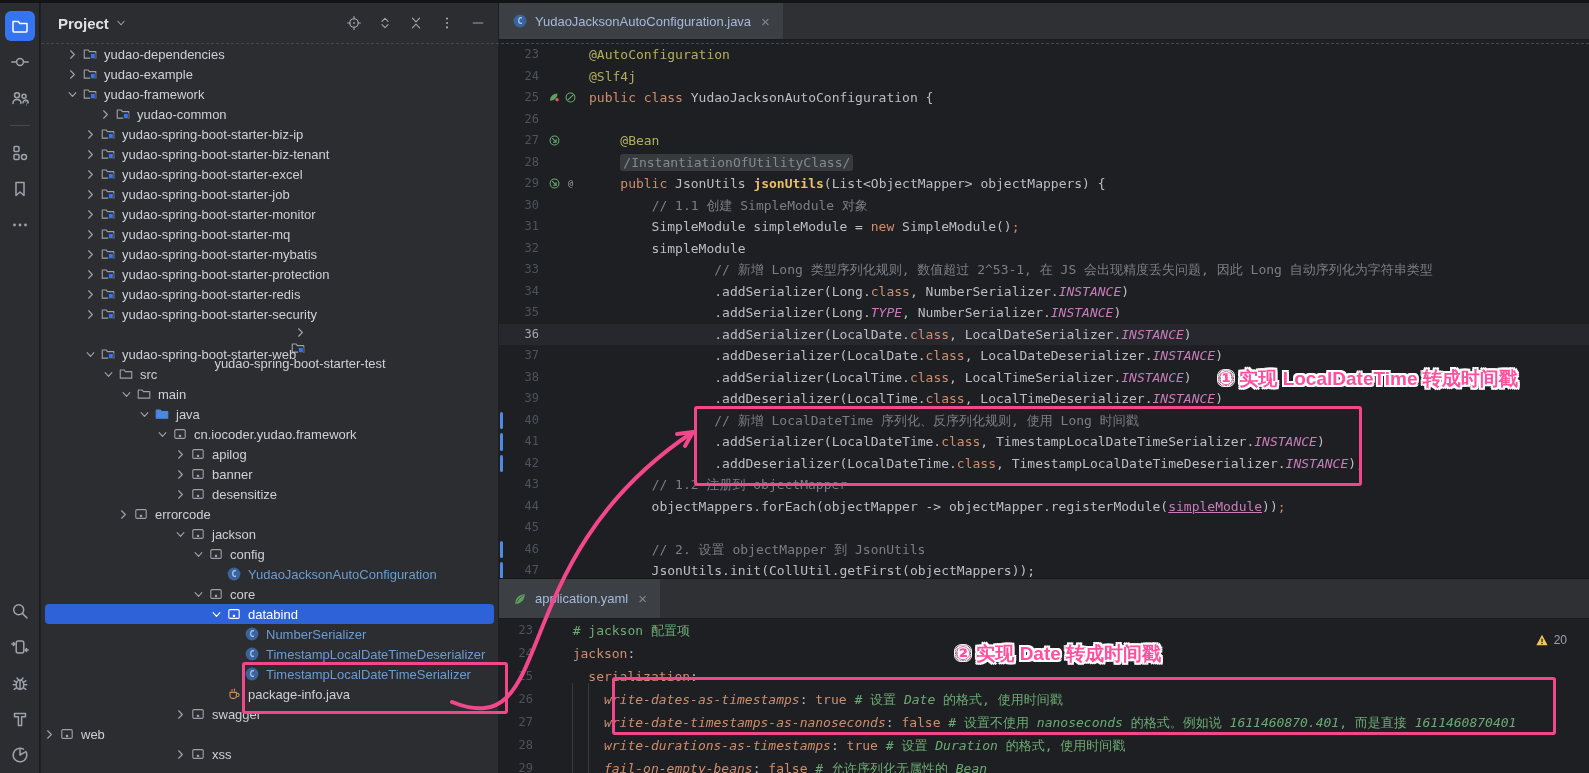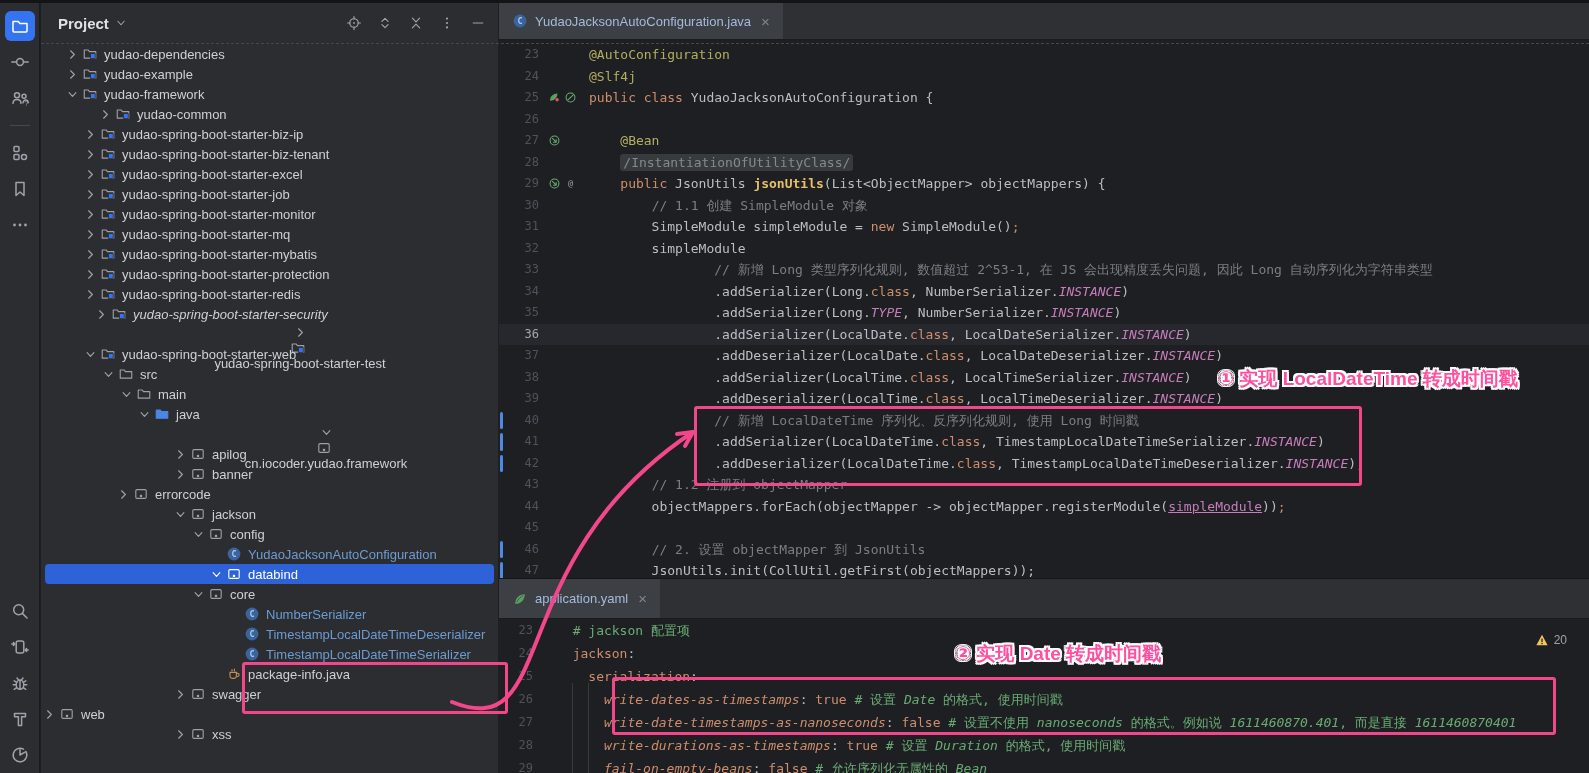--- a/index.html
+++ b/index.html
@@ -395,21 +395,21 @@
             </svg>
           </span>
           <span class="tico">
             <svg viewBox="0 0 20 20">
               <path d="M2.8 5 h5 l1.5 2 h7.9 V15.2 H2.8 Z" fill="none" stroke="#9da0a8" stroke-width="1.4" stroke-linejoin="round"></path>
               <rect x="10.5" y="9.5" width="6" height="6" fill="#3574f0" stroke="#2b2d30"></rect>
             </svg>
           </span>
           <span class="tlabel">yudao-spring-boot-starter-redis</span>
         </div>
-        <div class="trow" style="padding-left: 52px; font-style: italic;">
+        <div class="trow" style="padding-left: 41px;">
           <span class="tchev">
             <svg viewBox="0 0 20 20">
               <path d="M7.5 5 12.5 10 7.5 15" fill="none" stroke="currentColor" stroke-width="1.5" stroke-linecap="round" stroke-linejoin="round"></path>
             </svg>
           </span>
           <span class="tico">
             <svg viewBox="0 0 20 20">
               <path d="M2.8 5 h5 l1.5 2 h7.9 V15.2 H2.8 Z" fill="none" stroke="#9da0a8" stroke-width="1.4" stroke-linejoin="round"></path>
               <rect x="10.5" y="9.5" width="6" height="6" fill="#3574f0" stroke="#2b2d30"></rect>
             </svg>
@@ -476,21 +476,21 @@
               <path d="M5.5 7.5 10 12.5 14.5 7.5" fill="none" stroke="currentColor" stroke-width="1.5" stroke-linecap="round" stroke-linejoin="round"></path>
             </svg>
           </span>
           <span class="tico">
             <svg viewBox="0 0 20 20">
               <path d="M2.8 5 h5 l1.5 2 h7.9 V15.2 H2.8 Z" fill="#4b86e3" stroke="#4b86e3" stroke-width="1.4" stroke-linejoin="round"></path>
             </svg>
           </span>
           <span class="tlabel">java</span>
         </div>
-        <div class="trow" style="padding-left: 113px; flex-direction: column;">
+        <div class="trow" style="padding-left: 113px;">
           <span class="tchev">
             <svg viewBox="0 0 20 20">
               <path d="M5.5 7.5 10 12.5 14.5 7.5" fill="none" stroke="currentColor" stroke-width="1.5" stroke-linecap="round" stroke-linejoin="round"></path>
             </svg>
           </span>
           <span class="tico">
             <svg viewBox="0 0 20 20">
               <rect x="3.5" y="4.5" width="13" height="11" rx="1.5" fill="none" stroke="#9da0a8" stroke-width="1.4"></rect>
               <rect x="8.6" y="11" width="2.8" height="2.8" fill="#9da0a8"></rect>
             </svg>
@@ -517,20 +517,34 @@
               <path d="M7.5 5 12.5 10 7.5 15" fill="none" stroke="currentColor" stroke-width="1.5" stroke-linecap="round" stroke-linejoin="round"></path>
             </svg>
           </span>
           <span class="tico">
             <svg viewBox="0 0 20 20">
               <rect x="3.5" y="4.5" width="13" height="11" rx="1.5" fill="none" stroke="#9da0a8" stroke-width="1.4"></rect>
               <rect x="8.6" y="11" width="2.8" height="2.8" fill="#9da0a8"></rect>
             </svg>
           </span>
           <span class="tlabel">banner</span>
+        </div>
+        <div class="trow" style="padding-left: 131px;">
+          <span class="tchev">
+            <svg viewBox="0 0 20 20">
+              <path d="M7.5 5 12.5 10 7.5 15" fill="none" stroke="currentColor" stroke-width="1.5" stroke-linecap="round" stroke-linejoin="round"></path>
+            </svg>
+          </span>
+          <span class="tico">
+            <svg viewBox="0 0 20 20">
+              <rect x="3.5" y="4.5" width="13" height="11" rx="1.5" fill="none" stroke="#9da0a8" stroke-width="1.4"></rect>
+              <rect x="8.6" y="11" width="2.8" height="2.8" fill="#9da0a8"></rect>
+            </svg>
+          </span>
+          <span class="tlabel">desensitize</span>
         </div>
         <div class="trow" style="padding-left: 74px;">
           <span class="tchev">
             <svg viewBox="0 0 20 20">
               <path d="M7.5 5 12.5 10 7.5 15" fill="none" stroke="currentColor" stroke-width="1.5" stroke-linecap="round" stroke-linejoin="round"></path>
             </svg>
           </span>
           <span class="tico">
             <svg viewBox="0 0 20 20">
               <rect x="3.5" y="4.5" width="13" height="11" rx="1.5" fill="none" stroke="#9da0a8" stroke-width="1.4"></rect>
@@ -570,47 +584,47 @@
         <div class="trow" style="padding-left: 167px;">
           <span class="tchev"></span>
           <span class="tico">
             <svg viewBox="0 0 20 20">
               <circle cx="10" cy="10" r="8" fill="#3b639c"></circle>
               <text x="10" y="13.8" font-size="10.5" fill="#abc9f3" text-anchor="middle" font-family="monospace" font-weight="bold">C</text>
             </svg>
           </span>
           <span class="tlabel cls">YudaoJacksonAutoConfiguration</span>
         </div>
+        <div class="trow" style="padding-left: 149px;">
+          <span class="tchev">
+            <svg viewBox="0 0 20 20">
+              <path d="M5.5 7.5 10 12.5 14.5 7.5" fill="none" stroke="currentColor" stroke-width="1.5" stroke-linecap="round" stroke-linejoin="round"></path>
+            </svg>
+          </span>
+          <span class="tico">
+            <svg viewBox="0 0 20 20">
+              <rect x="3.5" y="4.5" width="13" height="11" rx="1.5" fill="none" stroke="#9da0a8" stroke-width="1.4"></rect>
+              <rect x="8.6" y="11" width="2.8" height="2.8" fill="#9da0a8"></rect>
+            </svg>
+          </span>
+          <span class="tlabel">core</span>
+        </div>
         <div class="trow sel" style="padding-left: 163px;">
           <span class="tchev">
             <svg viewBox="0 0 20 20">
               <path d="M5.5 7.5 10 12.5 14.5 7.5" fill="none" stroke="currentColor" stroke-width="1.5" stroke-linecap="round" stroke-linejoin="round"></path>
             </svg>
           </span>
           <span class="tico">
             <svg viewBox="0 0 20 20">
               <rect x="3.5" y="4.5" width="13" height="11" rx="1.5" fill="none" stroke="#9da0a8" stroke-width="1.4"></rect>
               <rect x="8.6" y="11" width="2.8" height="2.8" fill="#9da0a8"></rect>
             </svg>
           </span>
           <span class="tlabel">databind</span>
-        </div>
-        <div class="trow" style="padding-left: 149px;">
-          <span class="tchev">
-            <svg viewBox="0 0 20 20">
-              <path d="M5.5 7.5 10 12.5 14.5 7.5" fill="none" stroke="currentColor" stroke-width="1.5" stroke-linecap="round" stroke-linejoin="round"></path>
-            </svg>
-          </span>
-          <span class="tico">
-            <svg viewBox="0 0 20 20">
-              <rect x="3.5" y="4.5" width="13" height="11" rx="1.5" fill="none" stroke="#9da0a8" stroke-width="1.4"></rect>
-              <rect x="8.6" y="11" width="2.8" height="2.8" fill="#9da0a8"></rect>
-            </svg>
-          </span>
-          <span class="tlabel">core</span>
         </div>
         <div class="trow" style="padding-left: 185px;">
           <span class="tchev"></span>
           <span class="tico">
             <svg viewBox="0 0 20 20">
               <circle cx="10" cy="10" r="8" fill="#3b639c"></circle>
               <text x="10" y="13.8" font-size="10.5" fill="#abc9f3" text-anchor="middle" font-family="monospace" font-weight="bold">C</text>
             </svg>
           </span>
           <span class="tlabel cls">NumberSerializer</span>

